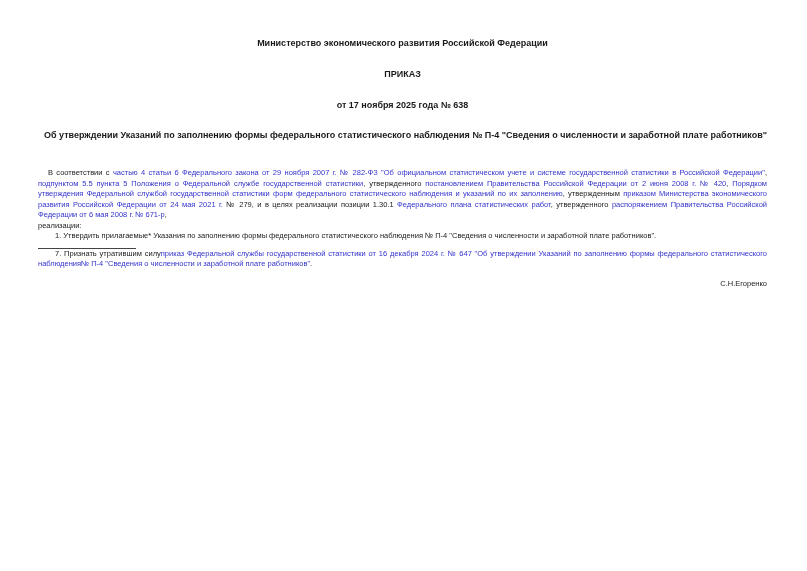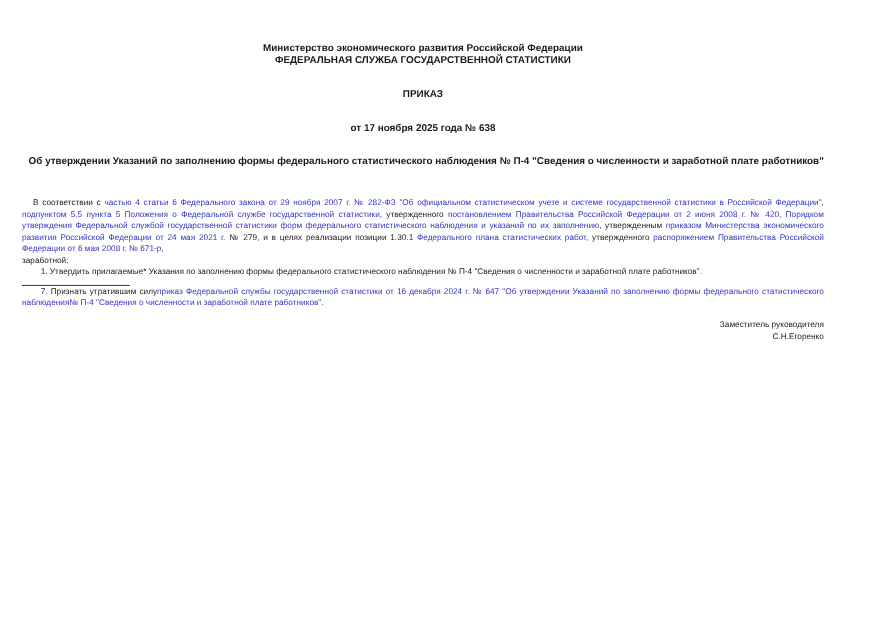--- a/index.html
+++ b/index.html
@@ -7,21 +7,21 @@
     position: relative;
     width: 807px;
     height: 571px;
     background: #ffffff;
     overflow: hidden;
     font-family: "Liberation Sans", sans-serif;
     color: #1a1a1a;
   }
   .doc {
     position: absolute;
-    left: 20px;
+    left: 38px;
     top: 38px;
     width: 729px;
   }
   .hdr-line {
     text-align: center;
     font-weight: bold;
     font-size: 9px;
     line-height: 11px;
     white-space: nowrap;
   }
@@ -59,35 +59,33 @@
   }
 </style>
 </head>
 <body>
 
 <div class="page">
   <div class="doc">
 
     <div class="hdr">
       <div class="hdr-line">Министерство экономического развития Российской Федерации</div>
-      <div class="hdr-line">ФЕДЕРАЛЬНАЯ СЛУЖБА ГОСУДАРСТВЕННОЙ СТАТИСТИКИ</div>
       <div class="hdr-line sp">ПРИКАЗ</div>
       <div class="hdr-line sp">от 17 ноября 2025 года № 638</div>
     </div>
 
     <div class="title">Об утверждении Указаний по заполнению формы федерального статистического наблюдения № П-4 "Сведения о численности и заработной плате работников"</div>
 
     <p class="para intro"><span class="doc-text">В соответствии с </span><span class="doc-link">частью 4 статьи 6 Федерального закона от 29 ноября 2007 г. № 282-ФЗ "Об официальном статистическом учете и системе государственной статистики в Российской Федерации"</span><span class="doc-text">, </span><span class="doc-link">подпунктом 5.5 пункта 5 Положения о Федеральной службе государственной статистики</span><span class="doc-text">, утвержденного </span><span class="doc-link">постановлением Правительства Российской Федерации от 2 июня 2008 г. № 420</span><span class="doc-text">, </span><span class="doc-link">Порядком утверждения Федеральной службой государственной статистики форм федерального статистического наблюдения и указаний по их заполнению</span><span class="doc-text">, утвержденным </span><span class="doc-link">приказом Министерства экономического развития Российской Федерации от 24 мая 2021 г.</span><span class="doc-text"> № 279, и в целях реализации позиции 1.30.1 </span><span class="doc-link">Федерального плана статистических работ</span><span class="doc-text">, утвержденного </span><span class="doc-link">распоряжением Правительства Российской Федерации от 6 мая 2008 г. № 671-р</span><span class="doc-text">,</span></p>
-    <div class="closing">заработной:</div>
+    <div class="closing">реализации:</div>
 
     <p class="para item"><span class="doc-text">1. Утвердить прилагаемые* Указания по заполнению формы федерального статистического наблюдения № П-4 "Сведения о численности и заработной плате работников".</span></p>
 
     <div class="fn-sep"></div>
 
     <p class="para item"><span class="doc-text">7. Признать утратившим силу</span><span class="doc-link">приказ Федеральной службы государственной статистики от 16 декабря 2024 г. № 647 "Об утверждении Указаний по заполнению формы федерального статистического наблюдения№ П-4 "Сведения о численности и заработной плате работников"</span><span class="doc-text">.</span></p>
 
     <div class="sig">
-      <div>Заместитель руководителя</div>
       <div>С.Н.Егоренко</div>
     </div>
 
   </div>
 </div>
 
 </body></html>

